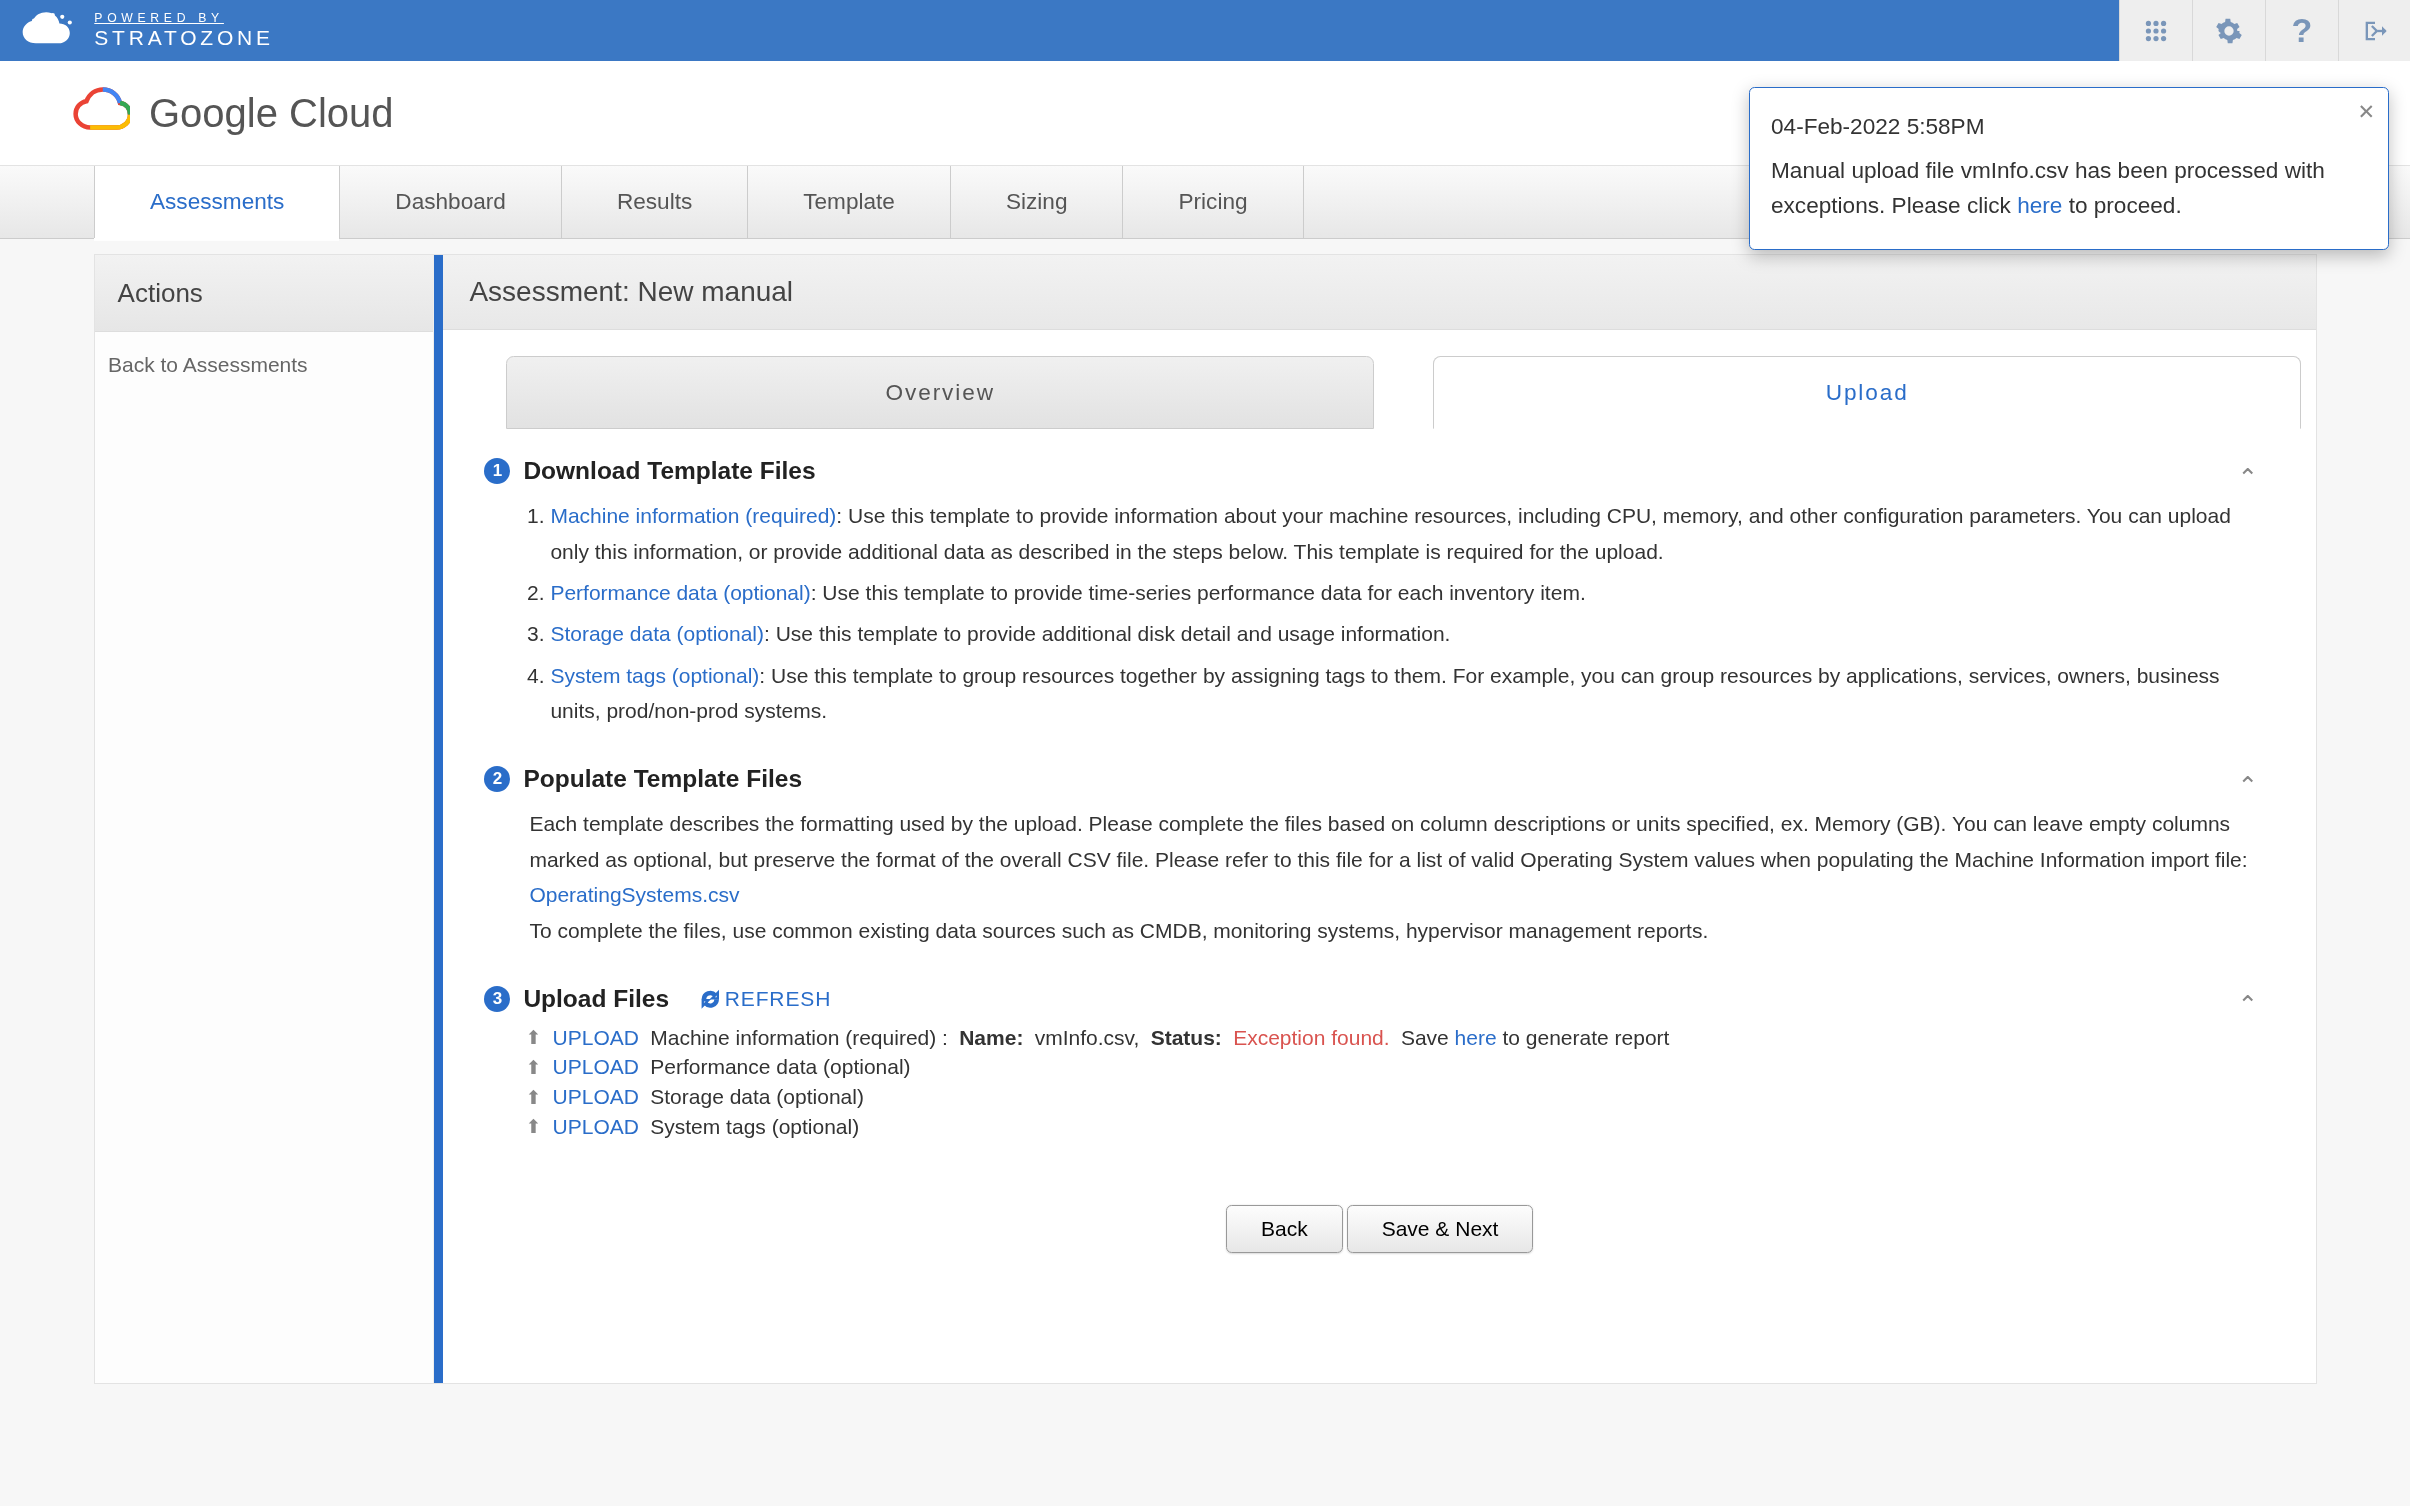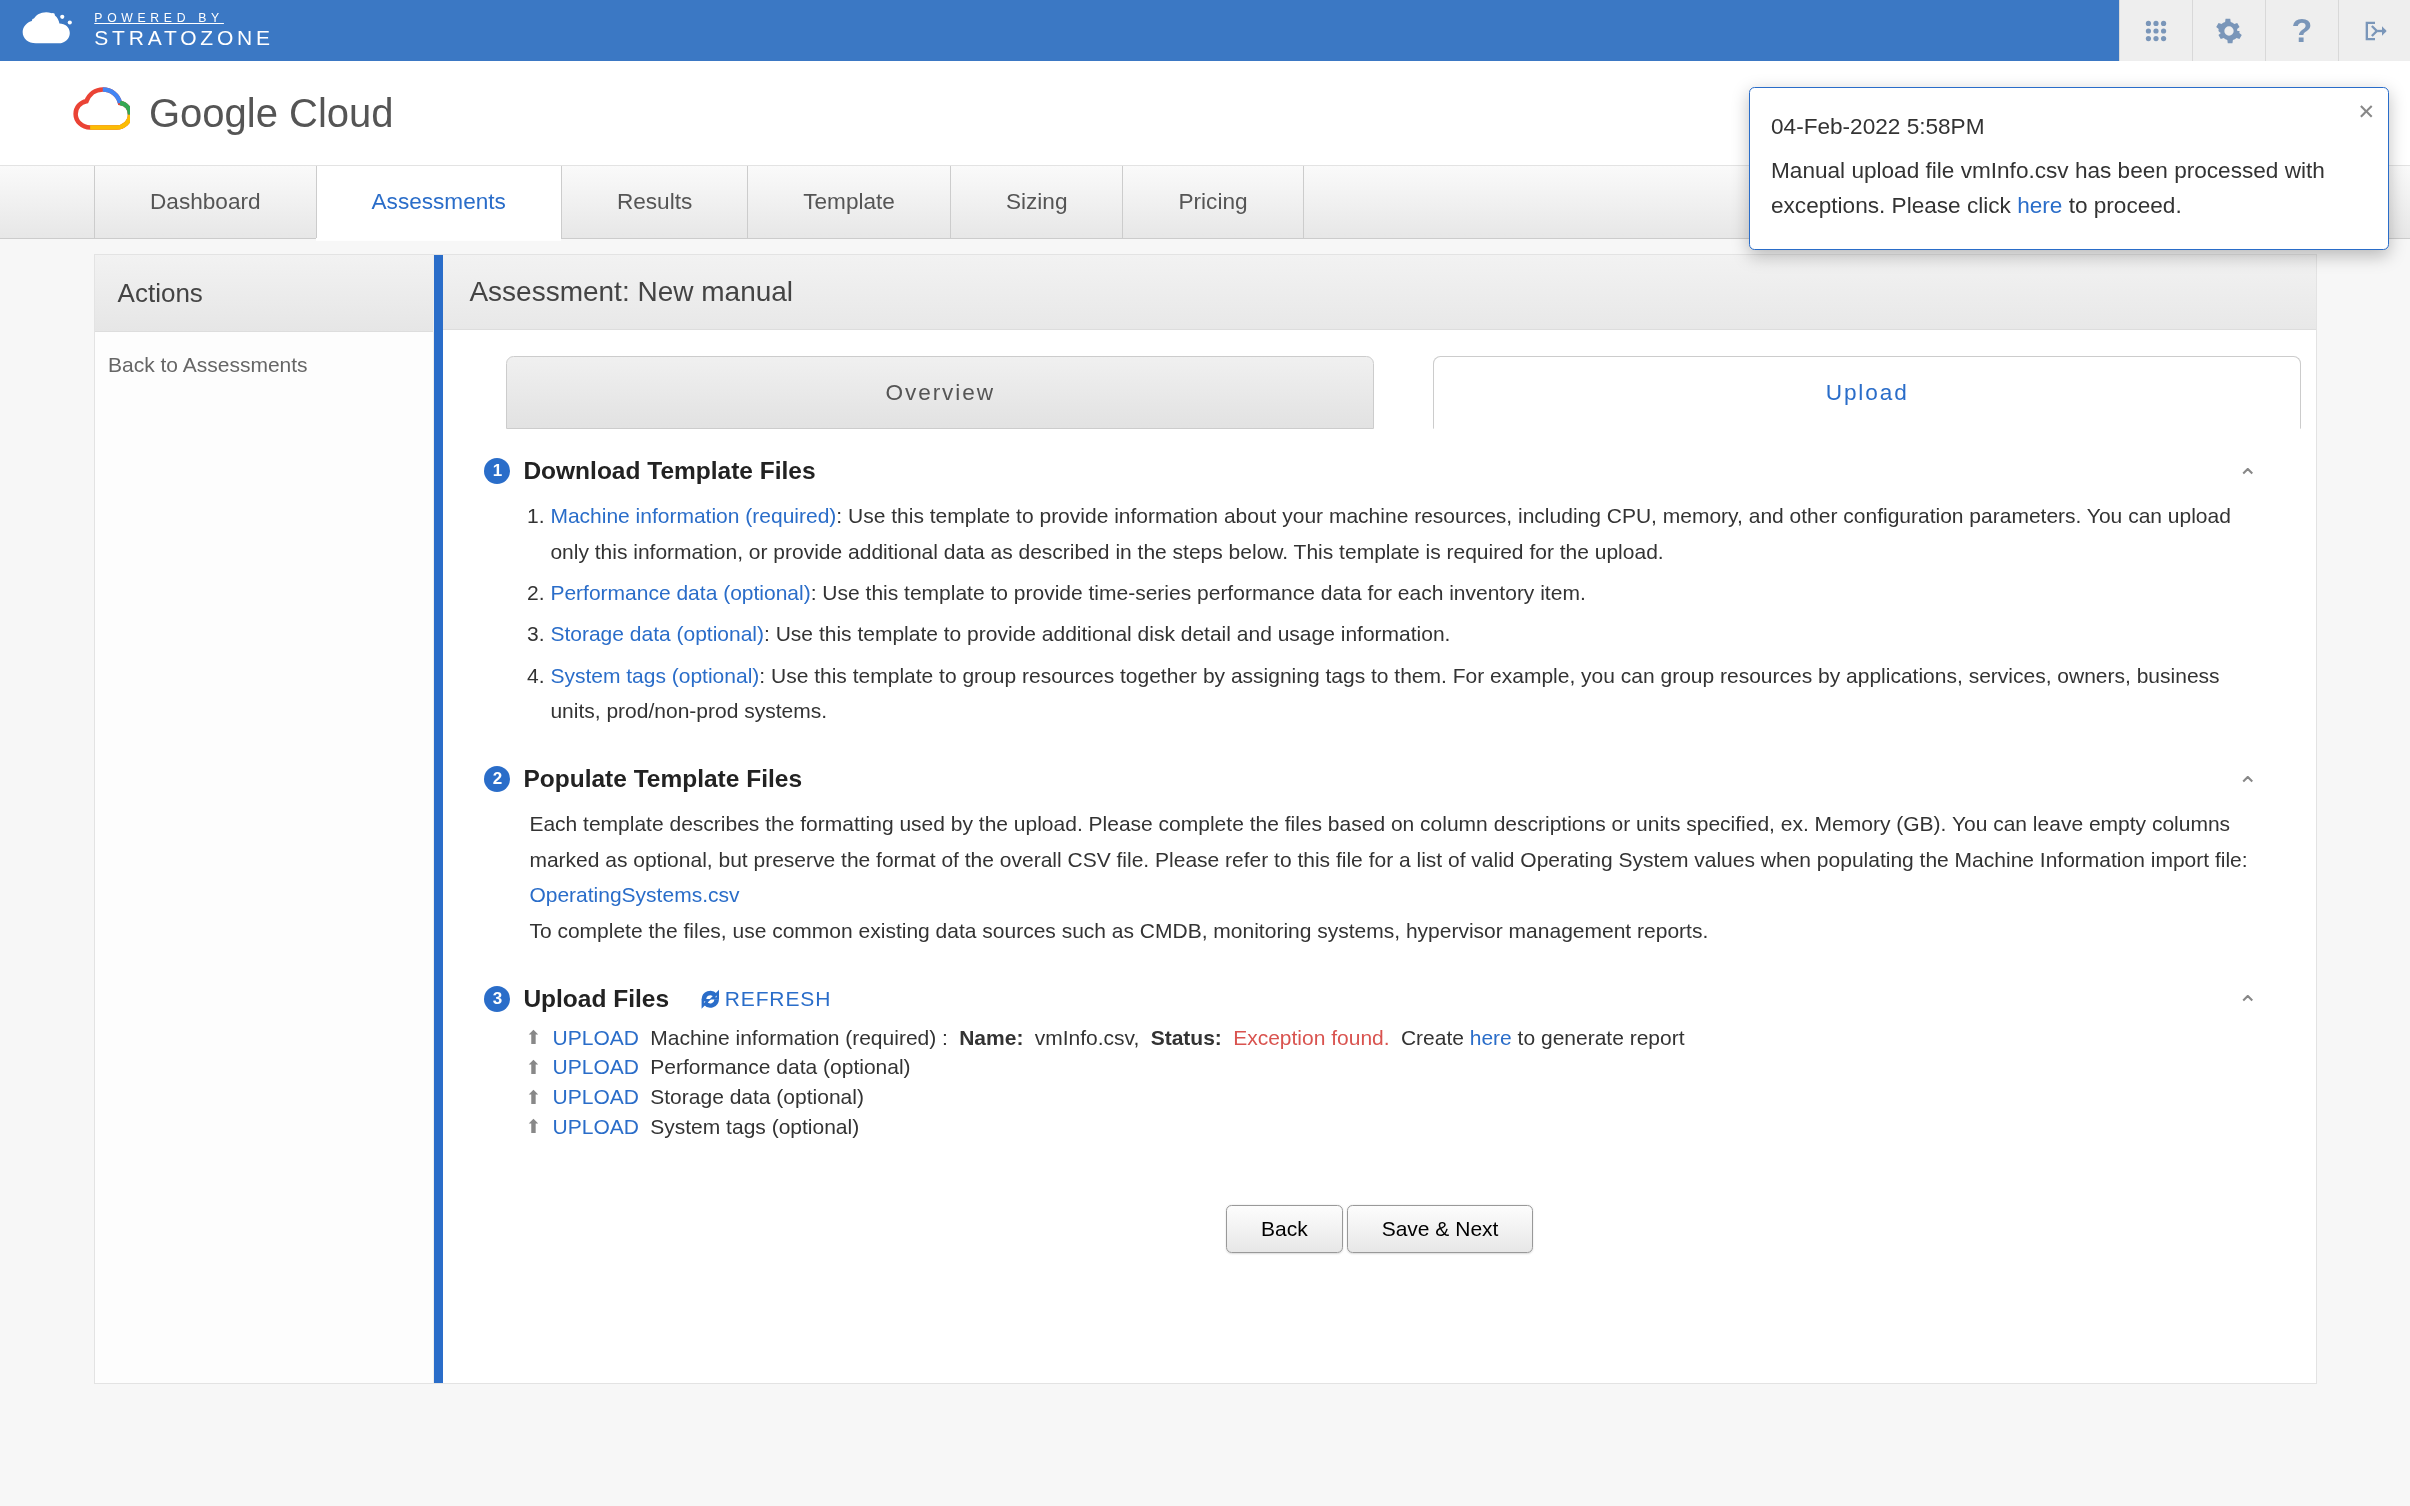--- a/index.html
+++ b/index.html
@@ -178,22 +178,22 @@
       <path d="M20 48c-9 0-16-7-16-15 0-7 5-13 12-14 3-8 10-13 18-13 9 0 17 6 19 15 7 1 11 6 11 13 0 8-7 14-15 14H20z" fill="none" stroke="#ea4335" stroke-width="5"></path>
       <path d="M34 6c9 0 17 6 19 15" fill="none" stroke="#4285f4" stroke-width="5"></path>
       <path d="M53 21c7 1 11 6 11 13" fill="none" stroke="#34a853" stroke-width="5"></path>
       <path d="M64 34c0 8-7 14-15 14H20" fill="none" stroke="#fbbc04" stroke-width="5"></path>
     </svg>
     <div class="gc-text"><b>Google</b><span> Cloud</span></div>
   </div>
 </div>
 
 <div class="navtabs">
+  <div class="navtab active">Assessments</div>
   <div class="navtab">Dashboard</div>
-  <div class="navtab active">Assessments</div>
   <div class="navtab">Results</div>
   <div class="navtab">Template</div>
   <div class="navtab">Sizing</div>
   <div class="navtab">Pricing</div>
 </div>
 
 <div class="body-wrap">
   <div class="sidebar">
     <div class="sidebar-head">Actions</div>
     <div class="sidebar-link">Back to Assessments</div>
@@ -248,21 +248,21 @@
         </div>
         <div class="upload-list">
           <div class="upload-row">
             <span class="upload-icon">⬆</span>
             <span class="upload-link">UPLOAD</span>
             <span>Machine information (required) :</span>
             <span class="name-label">Name:</span>
             <span>vmInfo.csv,</span>
             <span class="status-label">Status:</span>
             <span class="status-exception">Exception found.</span>
-            <span><span>Create </span><span class="link">here</span><span> to generate report</span></span>
+            <span><span>Save </span><span class="link">here</span><span> to generate report</span></span>
           </div>
           <div class="upload-row">
             <span class="upload-icon">⬆</span>
             <span class="upload-link">UPLOAD</span>
             <span>Performance data (optional)</span>
           </div>
           <div class="upload-row">
             <span class="upload-icon">⬆</span>
             <span class="upload-link">UPLOAD</span>
             <span>Storage data (optional)</span>

